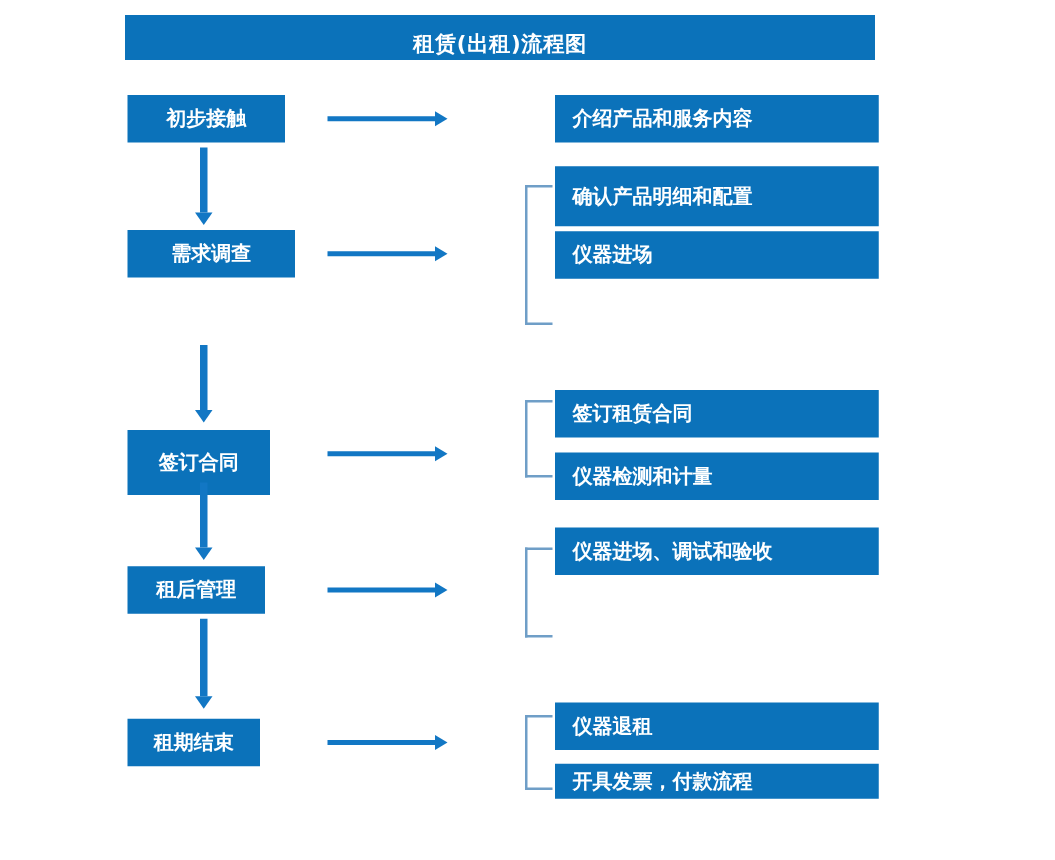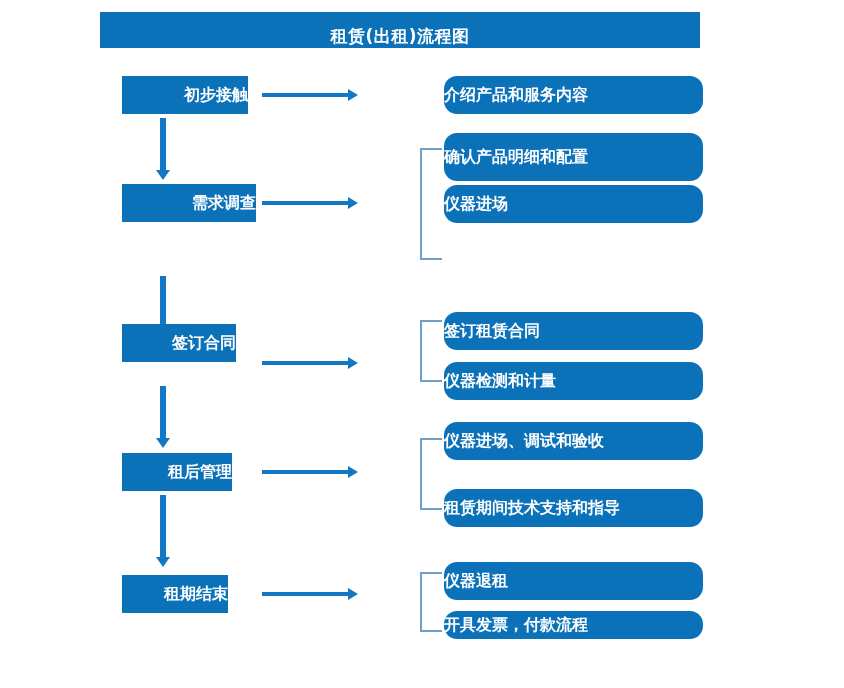--- a/index.html
+++ b/index.html
@@ -54,31 +54,30 @@
   .node .node-label {
     color: #ffffff;
     font-size: 16px;
     font-weight: bold;
     white-space: nowrap;
     line-height: 1;
   }
 
   
   .node.stage {
-    justify-content: flex-end;
-    margin-left: 20px;
+    justify-content: center;
   }
   .node.stage .node-label {
     font-size: 16px;
   }
 
   
   .node.detail {
     justify-content: flex-start;
-    border-radius: 13px;
+    padding-left: 14px;
   }
   .node.detail .node-label {
     font-size: 16px;
   }
 
   
   .h-arrow {
     position: absolute;
     height: 12px;
   }
@@ -173,21 +172,21 @@
 
   <div class="bracket" style="left:420px; top:148px; width:22px; height:112px;"></div>
 
   <div class="node detail" style="left:444px; top:133px; width:259px; height:48px;">
     <span class="node-label">确认产品明细和配置</span>
   </div>
   <div class="node detail" style="left:444px; top:185px; width:259px; height:38px;">
     <span class="node-label">仪器进场</span>
   </div>
 
-  <div class="node stage" style="left:102px; top:324px; width:114px; height:38px;">
+  <div class="node stage" style="left:102px; top:344px; width:114px; height:52px;">
     <span class="node-label">签订合同</span>
   </div>
 
   <div class="h-arrow" style="left:262px; top:357px; width:96px;">
     <div class="shaft" style="width:86px;"></div>
     <div class="head" style="left:86px;"></div>
   </div>
 
   <div class="v-arrow" style="left:156px; top:386px; height:62px;">
     <div class="shaft" style="height:52px;"></div>
@@ -215,23 +214,20 @@
   <div class="v-arrow" style="left:156px; top:495px; height:72px;">
     <div class="shaft" style="height:62px;"></div>
     <div class="head" style="top:62px;"></div>
   </div>
 
   <div class="bracket" style="left:420px; top:438px; width:22px; height:72px;"></div>
 
   <div class="node detail" style="left:444px; top:422px; width:259px; height:38px;">
     <span class="node-label">仪器进场、调试和验收</span>
   </div>
-  <div class="node detail" style="left:444px; top:489px; width:259px; height:38px;">
-    <span class="node-label">租赁期间技术支持和指导</span>
-  </div>
 
   <div class="node stage" style="left:102px; top:575px; width:106px; height:38px;">
     <span class="node-label">租期结束</span>
   </div>
 
   <div class="h-arrow" style="left:262px; top:588px; width:96px;">
     <div class="shaft" style="width:86px;"></div>
     <div class="head" style="left:86px;"></div>
   </div>
 

